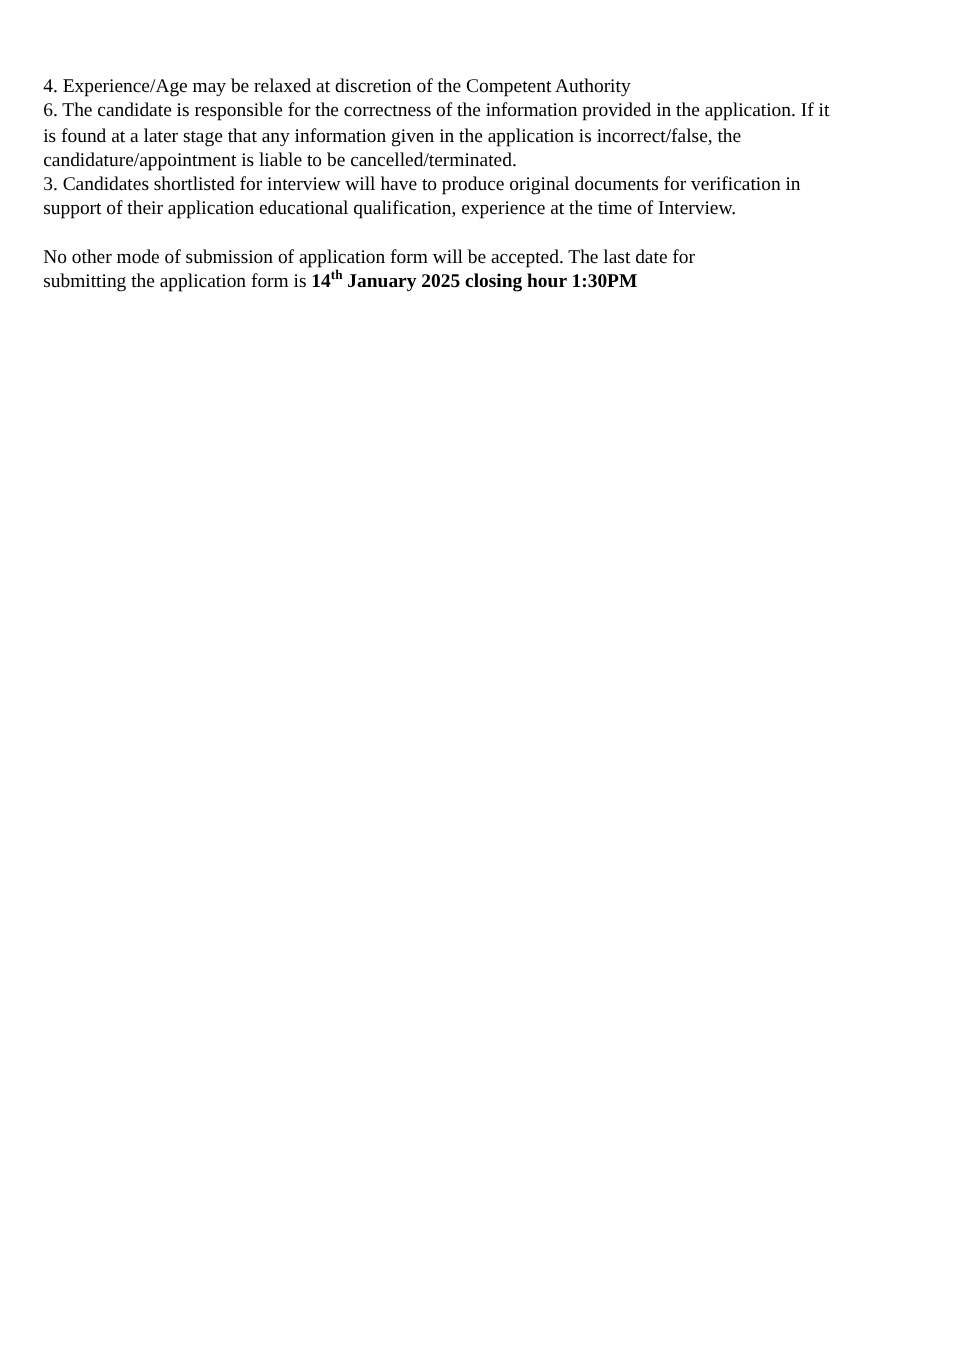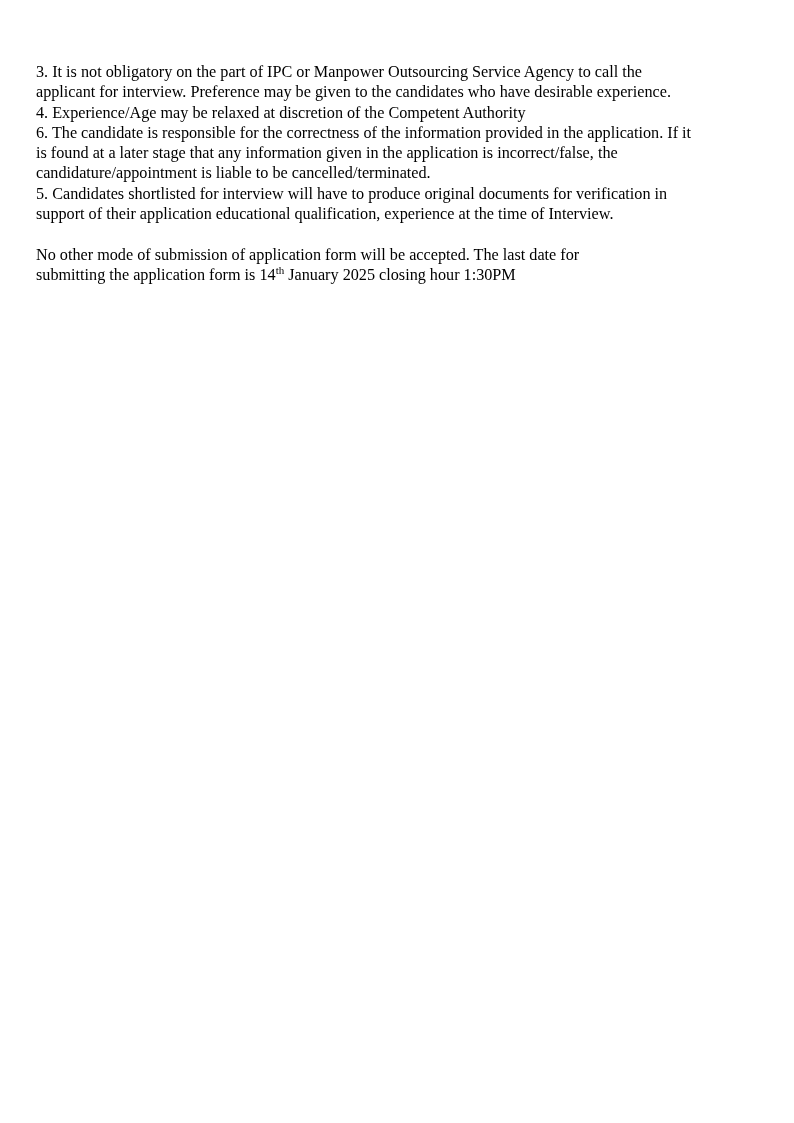--- a/index.html
+++ b/index.html
@@ -46,38 +46,37 @@
   }
   .spacer {
     height: 20.3px;
   }
   .closing {
     margin: 0;
     padding: 0;
     max-width: 600px;
   }
   .bold {
-    font-weight: normal;
+    font-weight: bold;
   }
   sup {
     font-size: 0.68em;
     vertical-align: super;
     line-height: 0;
   }
 </style>
 </head>
 <body>
 
 <div class="page">
   <div class="doc-body">
 
-    <p class="para">3. It is not obligatory on the part of IPC or Manpower Outsourcing Service Agency to call the applicant for interview. Preference may be given to the candidates who have desirable experience.</p>
     <p class="para">4. Experience/Age may be relaxed at discretion of the Competent Authority</p>
     <p class="para">6. The candidate is responsible for the correctness of the information provided in the application. If it is found at a later stage that any information given in the application is incorrect/false, the candidature/appointment is liable to be cancelled/terminated.</p>
-    <p class="para">5. Candidates shortlisted for interview will have to produce original documents for verification in support of their application educational qualification, experience at the time of Interview.</p>
+    <p class="para">3. Candidates shortlisted for interview will have to produce original documents for verification in support of their application educational qualification, experience at the time of Interview.</p>
 
 
     <div class="spacer"></div>
 
     <p class="closing"><span>No other mode of submission of application form will be accepted. The last date for submitting the application form is </span><span class="bold">14</span><sup class="bold">th</sup><span class="bold"> January 2025 closing hour 1:30PM</span></p>
 
   </div>
 </div>
 
 </body></html>

